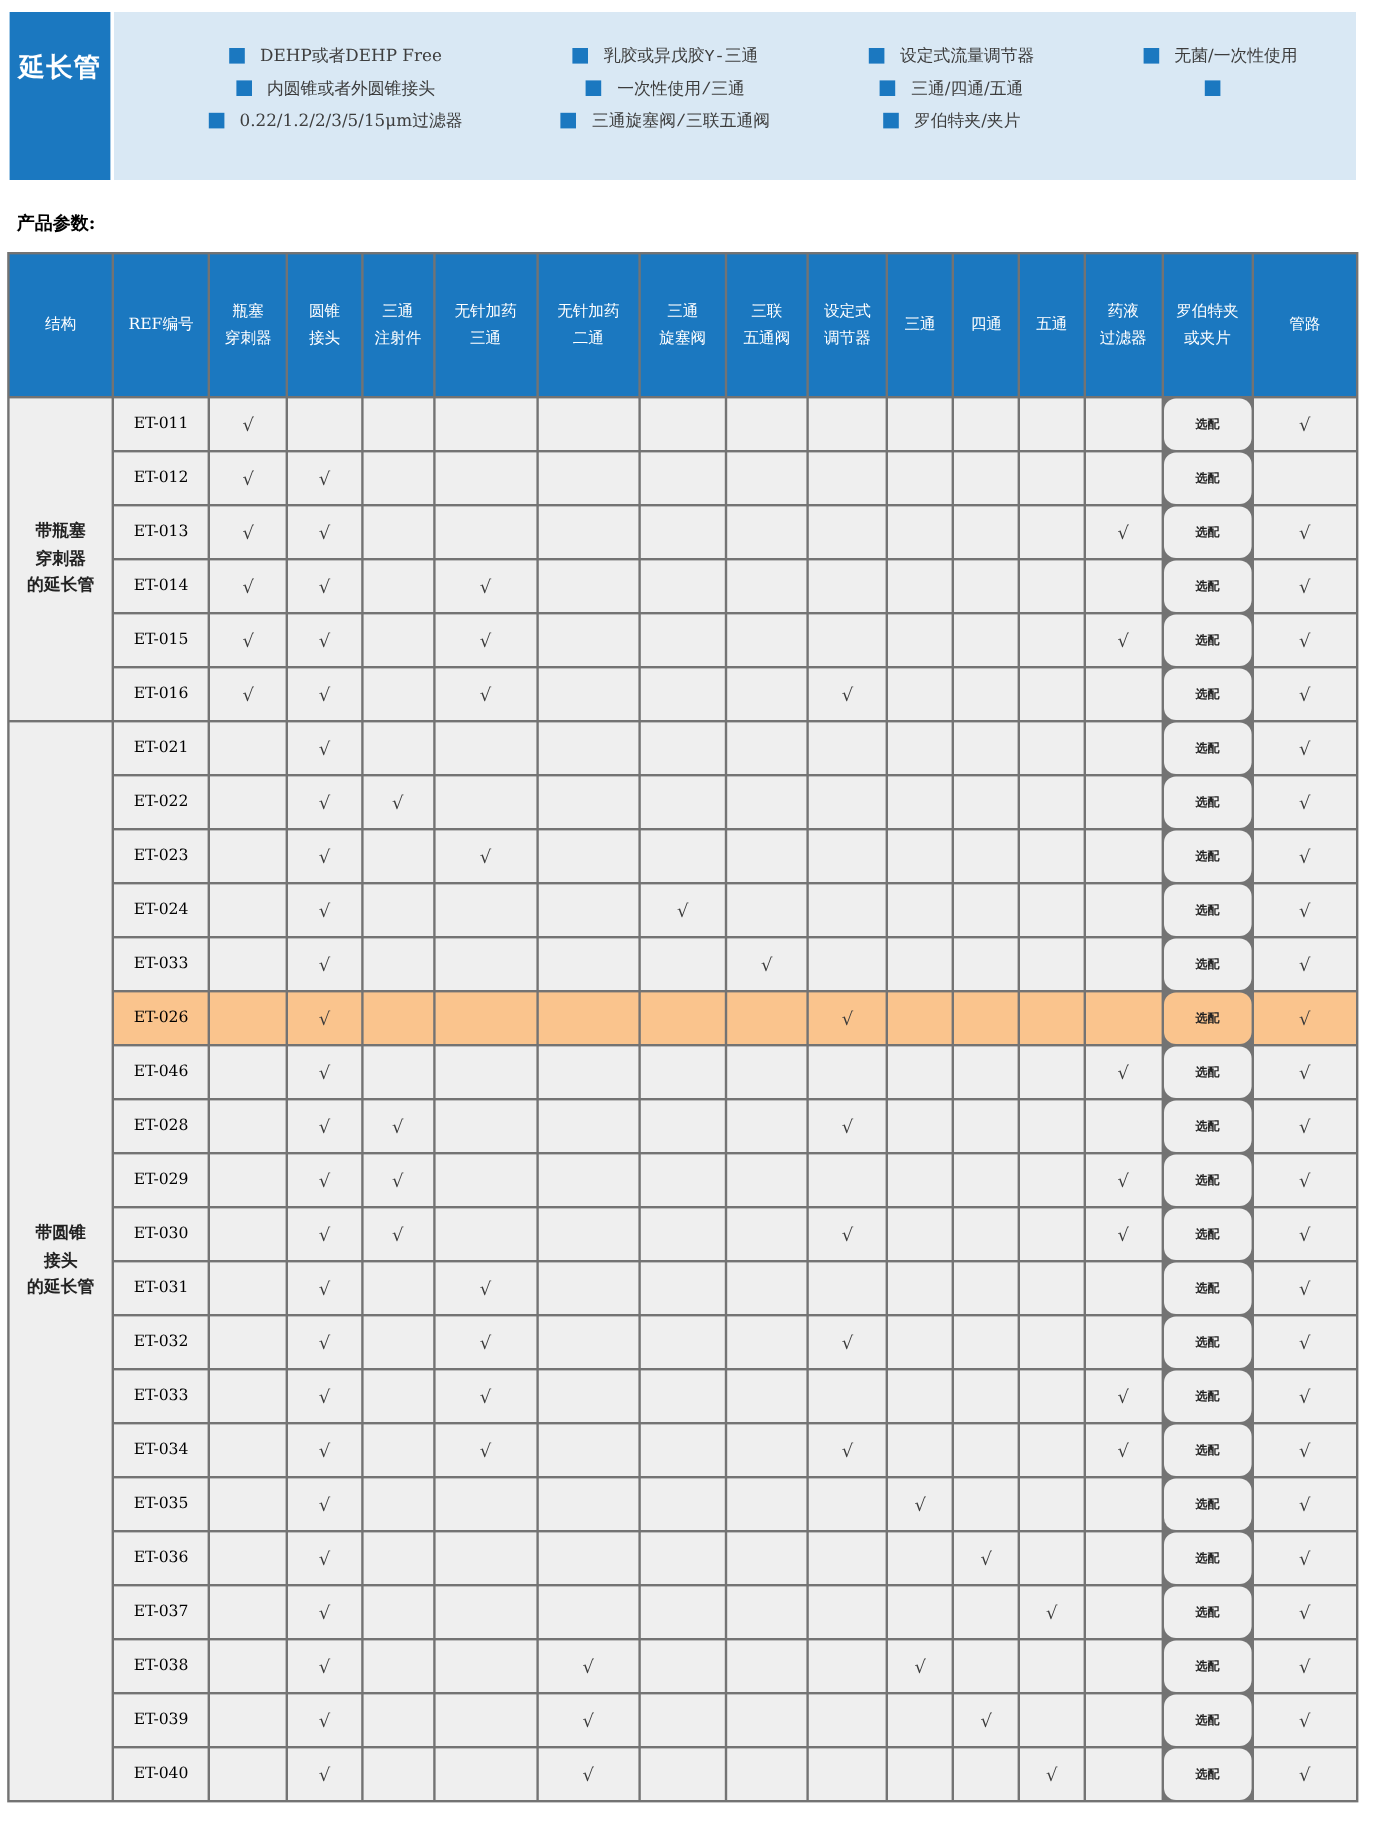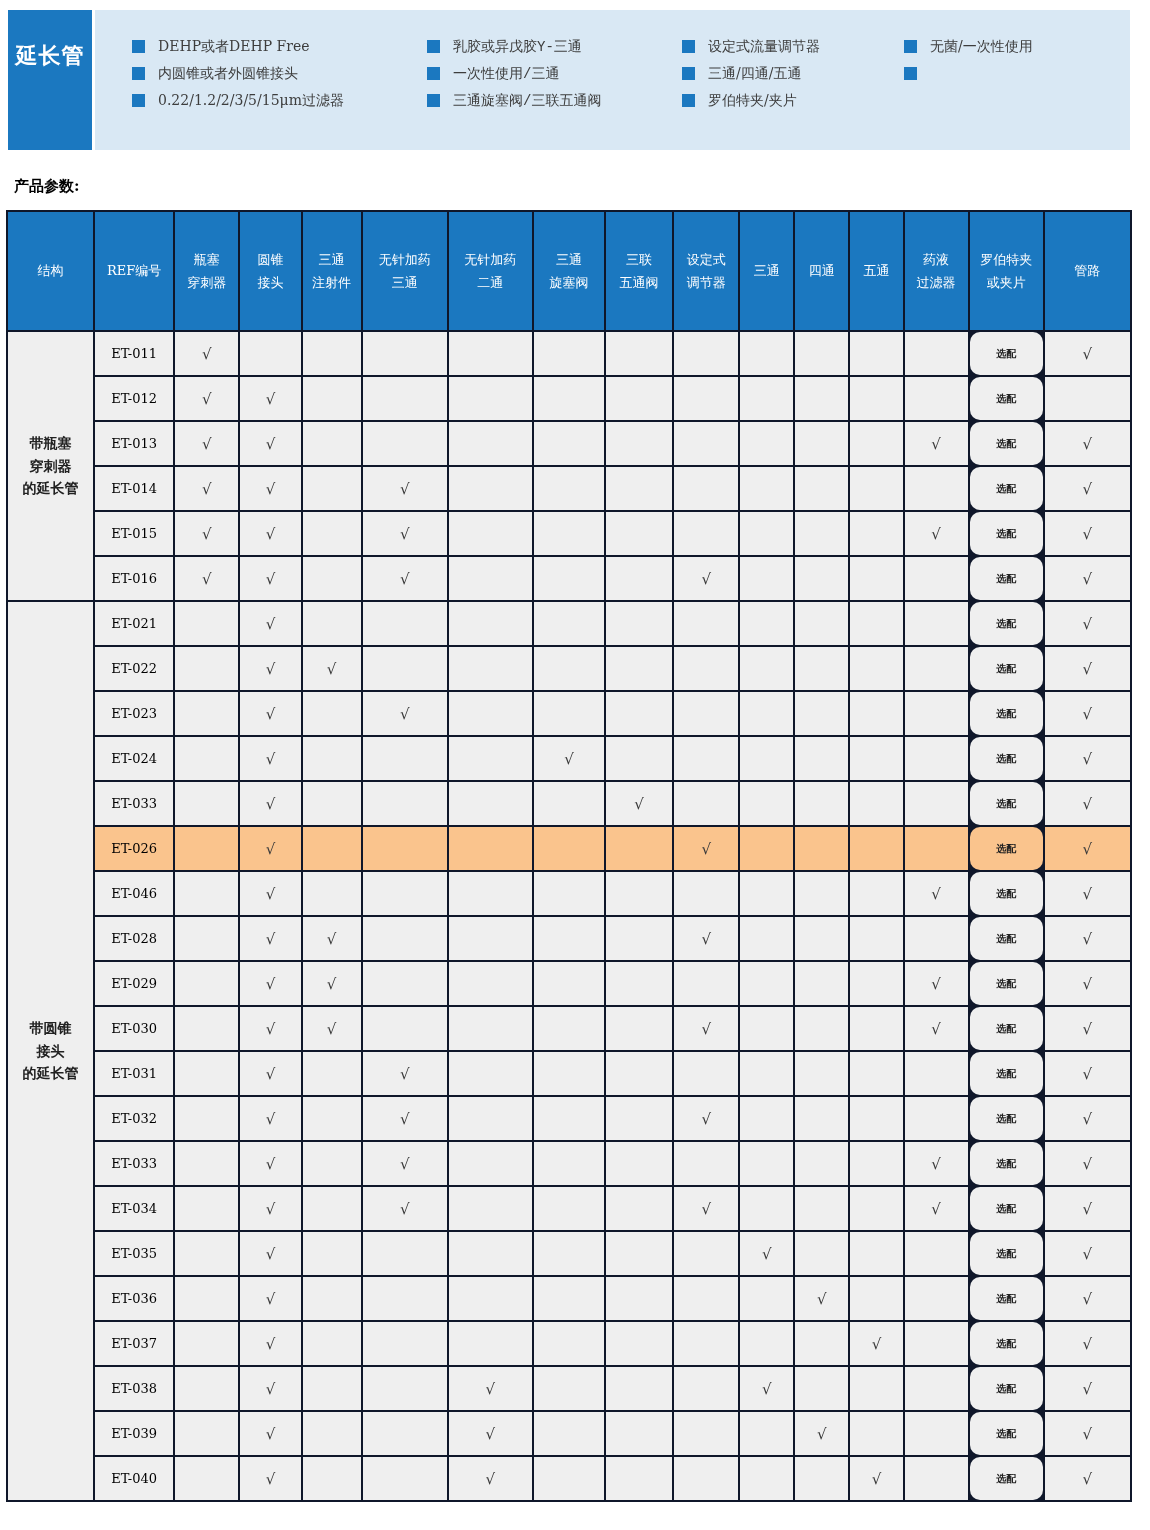--- a/index.html
+++ b/index.html
@@ -12,33 +12,33 @@
   .banner{display:flex;margin:10px 0 0 8px;width:1122px;height:140px;}
   .banner-tag{
     width:84px;background:#1b78c0;color:#ffffff;
     font-size:22px;font-weight:bold;text-align:center;
     padding-top:31px;box-sizing:border-box;letter-spacing:1px;flex:none;
   }
   .banner-panel{
     flex:1;margin-left:3px;background:#d9e8f4;
     padding:27px 0 0 37px;box-sizing:border-box;display:flex;
   }
-  .feature-col{display:flex;flex-direction:column;gap:8px;}
+  .feature-col{display:flex;flex-direction:column;gap:8px;align-items:center;}
   .feature-col.c1{width:295px;}
   .feature-col.c2{width:255px;font-family:Liberation Mono, monospace;}
   .feature-col.c3{width:222px;}
   .feature-col.c4{flex:1;}
   .feature-item{display:flex;align-items:center;height:19px;font-size:14px;color:#3d3d3d;white-space:nowrap;}
   .bullet{width:13px;height:13px;background:#1b78c0;margin-right:13px;flex:none;}
   
   .section-title{margin:27px 0 14px 14px;font-size:15px;font-weight:bold;color:#000000;}
   
   table.params{
     border-collapse:separate;border-spacing:2px;
-    table-layout:fixed;width:1126px;margin-left:6px;background:#0f172a;
+    table-layout:fixed;width:1126px;margin-left:6px;background:#737373;
   }
   table.params th{
     background:#1b78c0;color:#ffffff;font-weight:normal;
     font-size:13px;height:118px;text-align:center;vertical-align:middle;
     line-height:1.8;padding:0;
   }
   table.params td{
     background:#efefef;height:43px;text-align:center;vertical-align:middle;padding:0;
     font-size:14px;color:#333333;
   }

